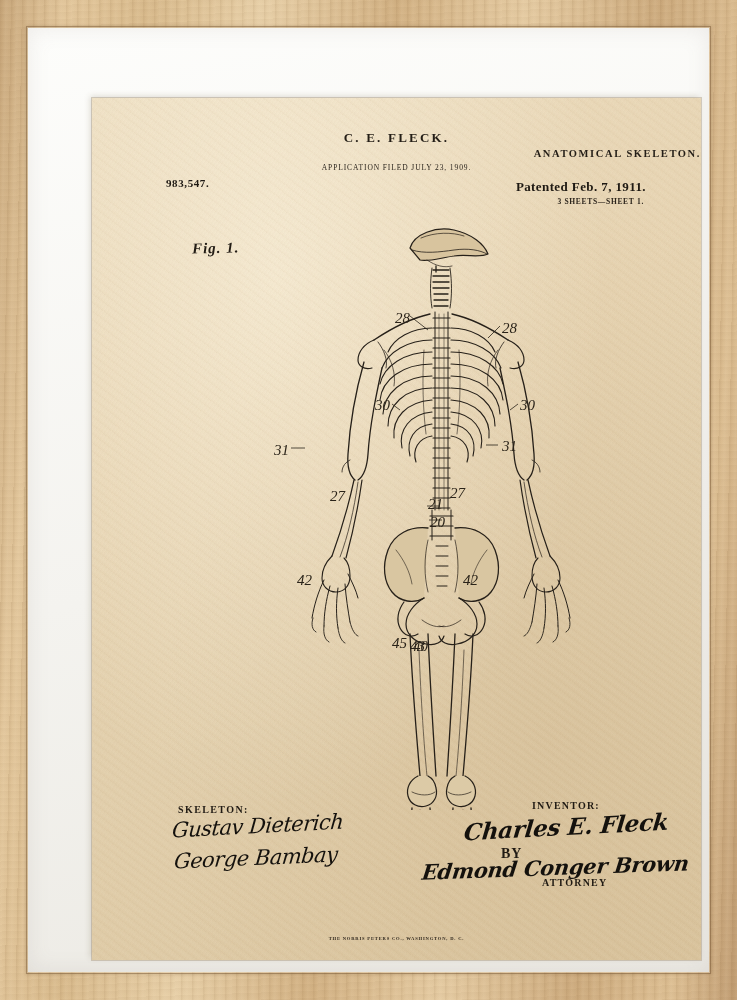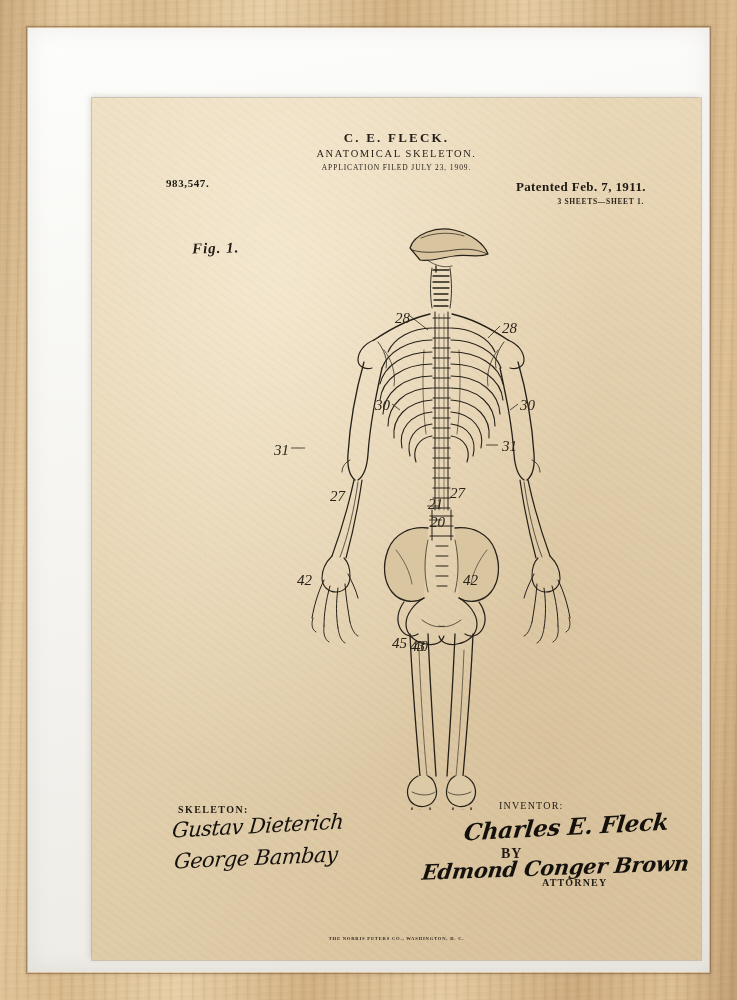--- a/index.html
+++ b/index.html
@@ -97,22 +97,23 @@
   }
   .hdr-name {
     top: 32px;
     font-size: 13px;
     font-weight: bold;
     letter-spacing: 2.2px;
   }
   .hdr-title {
     top: 50px;
     font-size: 10.5px;
-    font-weight: normal;
+    font-weight: bold;
     letter-spacing: 1.6px;
+    text-align: right;
   }
   .hdr-app {
     top: 65px;
     font-size: 7.5px;
     font-weight: normal;
     letter-spacing: 0.9px;
   }
 
   .patnum {
     position: absolute;
@@ -162,23 +163,23 @@
   .witness-label {
     position: absolute;
     left: 86px; top: 706px;
     font-size: 10px;
     font-weight: bold;
     letter-spacing: 1.4px;
     color: #211b14;
   }
   .inventor-label {
     position: absolute;
-    left: 407px; top: 702px;
+    left: 440px; top: 702px;
     font-size: 10px;
-    font-weight: normal;
+    font-weight: bold;
     letter-spacing: 1.2px;
     color: #211b14;
   }
   .by-label {
     position: absolute;
     left: 409px; top: 748px;
     font-size: 14px;
     font-weight: bold;
     letter-spacing: 1px;
     color: #211b14;

